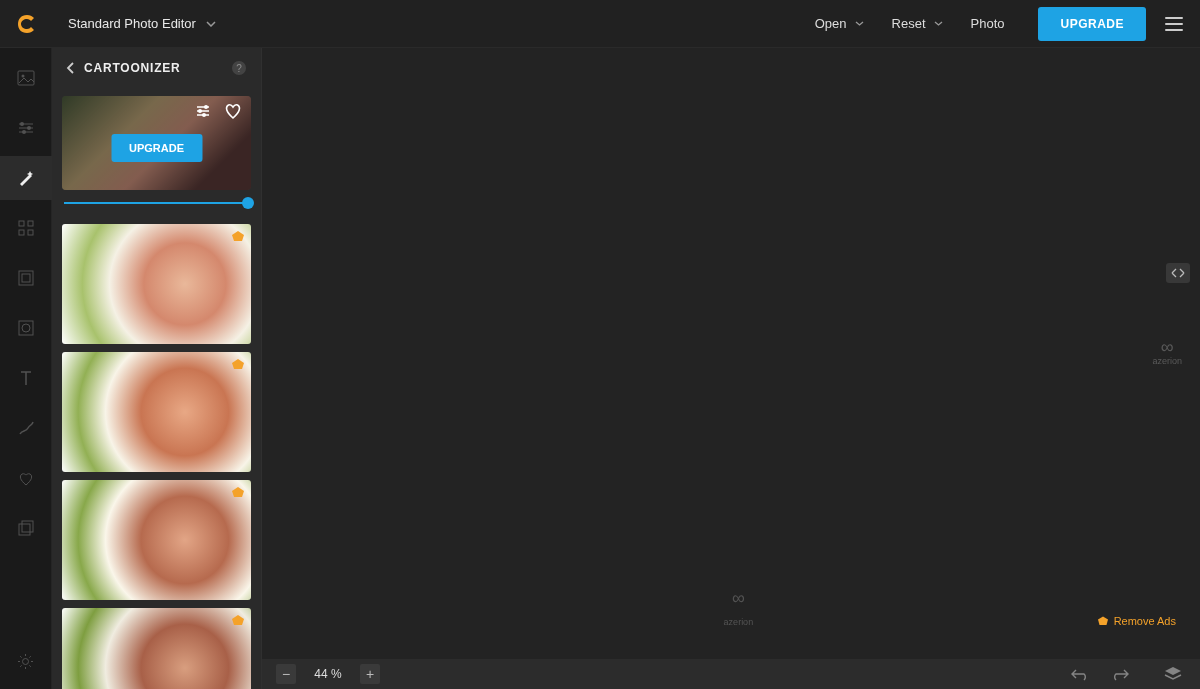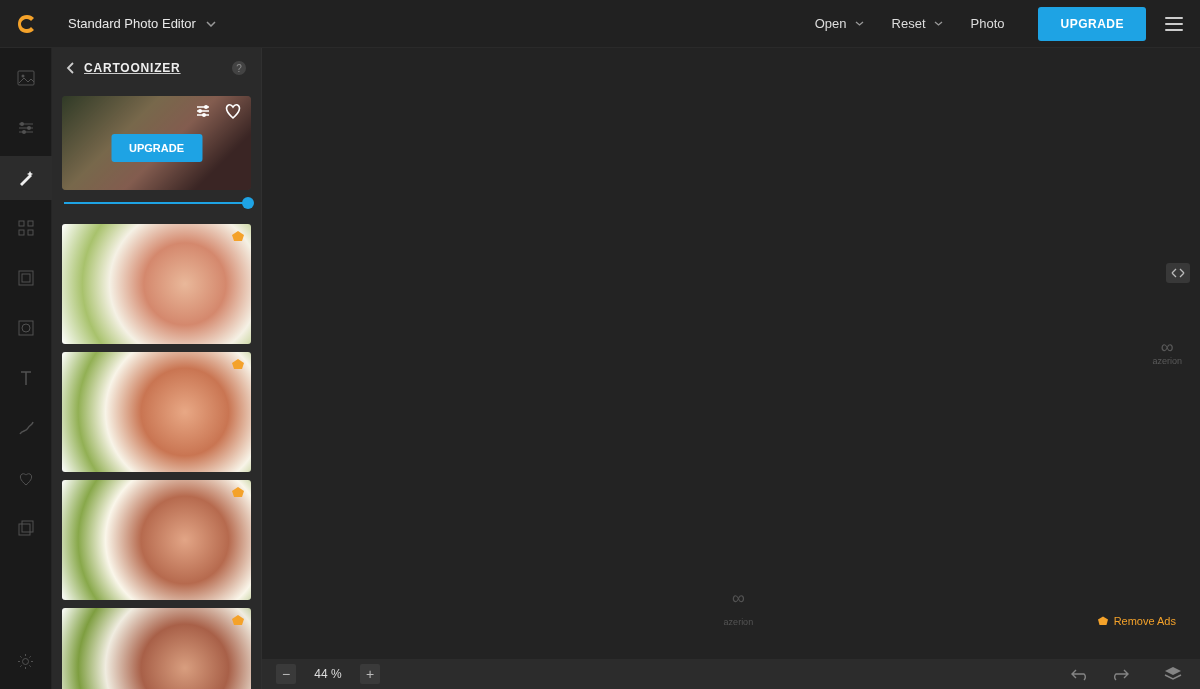--- a/index.html
+++ b/index.html
@@ -9,21 +9,21 @@
 .topbar { height: 48px; background: #212121; display: flex; align-items: center; padding: 14px 16px; border-bottom: 1px solid #2a2a2a; }
 .logo { width: 22px; height: 22px; margin-right: 30px; }
 .app-title { font-size: 13px; color: #e8e8e8; cursor: pointer; display: flex; align-items: center; gap: 10px; }
 .chev-down { display: inline-block; }
 .spacer { flex: 1; }
 .menu-btn { font-size: 13px; color: #ddd; padding: 8px 14px; cursor: pointer; display: flex; align-items: center; gap: 8px; }
 .upgrade-btn { background: #1ea3e4; color: #fff; font-size: 12px; font-weight: 700; letter-spacing: 0.5px; padding: 10px 22px; border-radius: 3px; cursor: pointer; margin-left: 20px; }
 .hamburger { margin-left: 18px; cursor: pointer; }
 
 
-.main { display: flex; height: calc(689px - 48px); text-decoration: underline; }
+.main { display: flex; height: calc(689px - 48px); }
 
 
 .rail { width: 52px; background: #1a1a1a; display: flex; flex-direction: column; align-items: center; padding-top: 20px; gap: 30px; border-right: 1px solid #252525; }
 .rail-icon { width: 20px; height: 20px; cursor: pointer; opacity: 0.5; display:flex; align-items:center; justify-content:center; }
 .rail-icon.active { opacity: 1; background: #2c2c2c; width:52px; height:44px; margin:-12px 0;}
 .rail-spacer { flex: 1; }
 
 
 .panel { width: 210px; background: #2a2a2a; border-right: 1px solid #303030; display: flex; flex-direction: column; position: relative;}
 .panel-header { height: 40px; display: flex; align-items: center; padding: 0 14px; }

